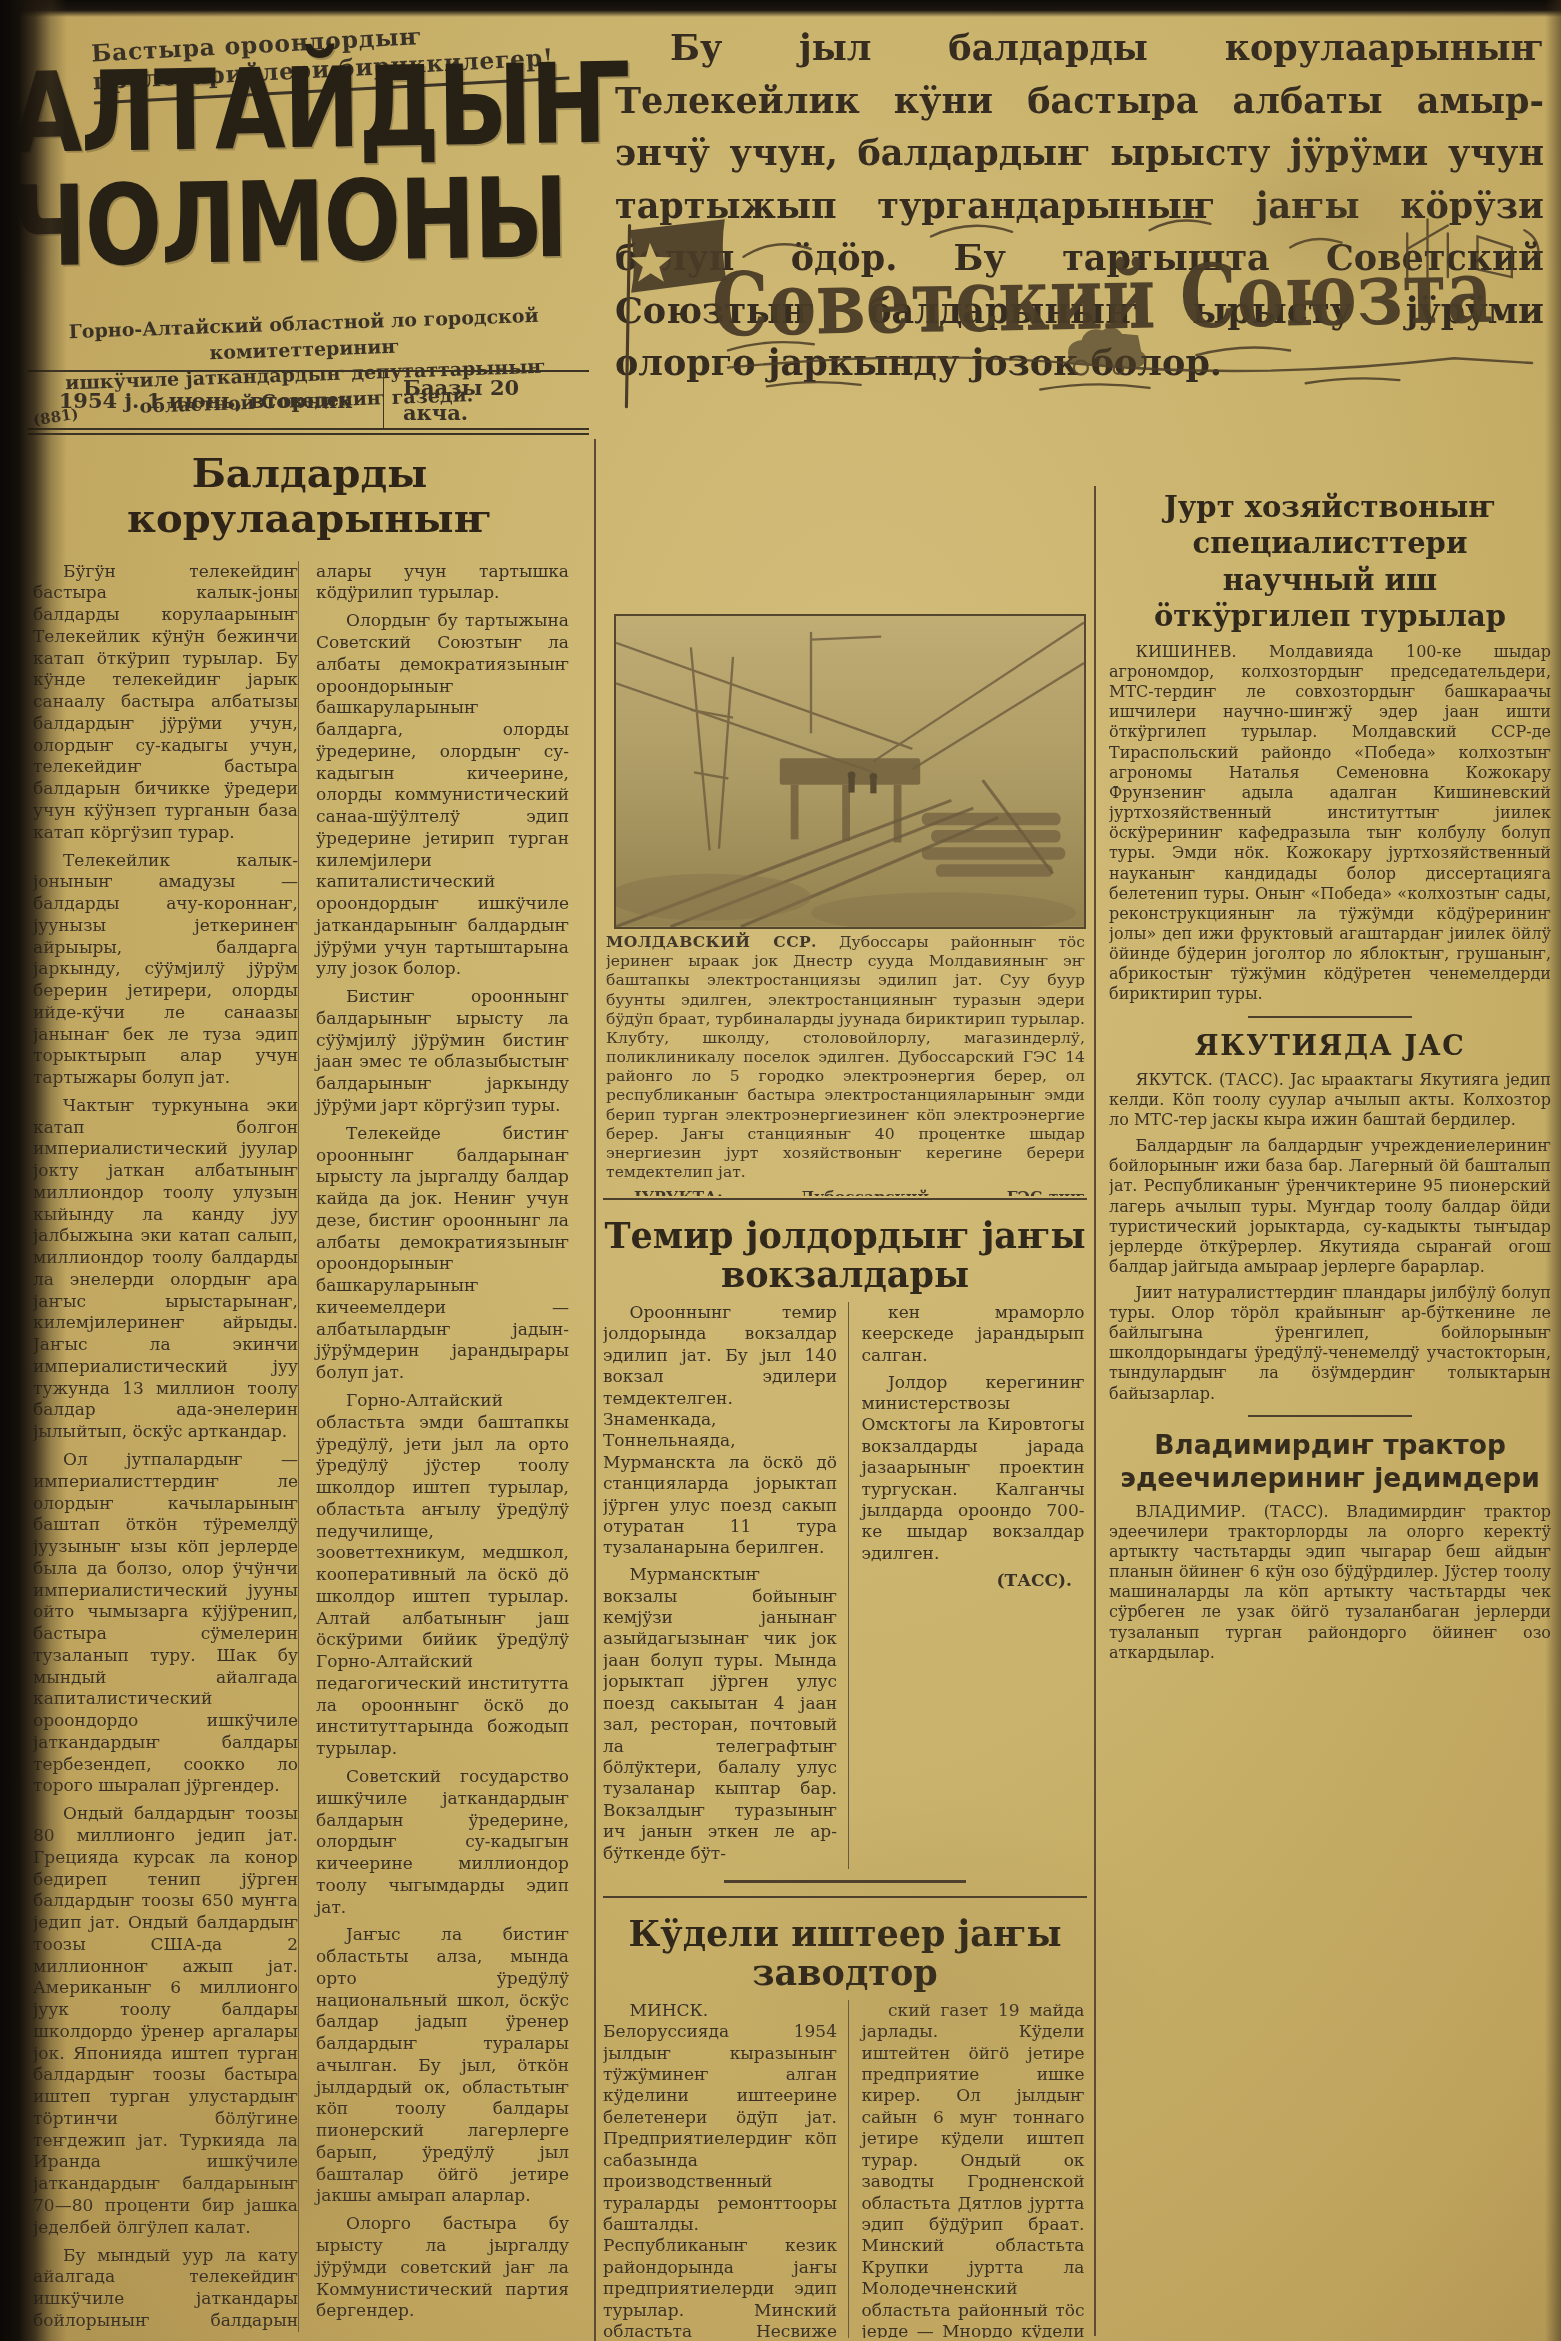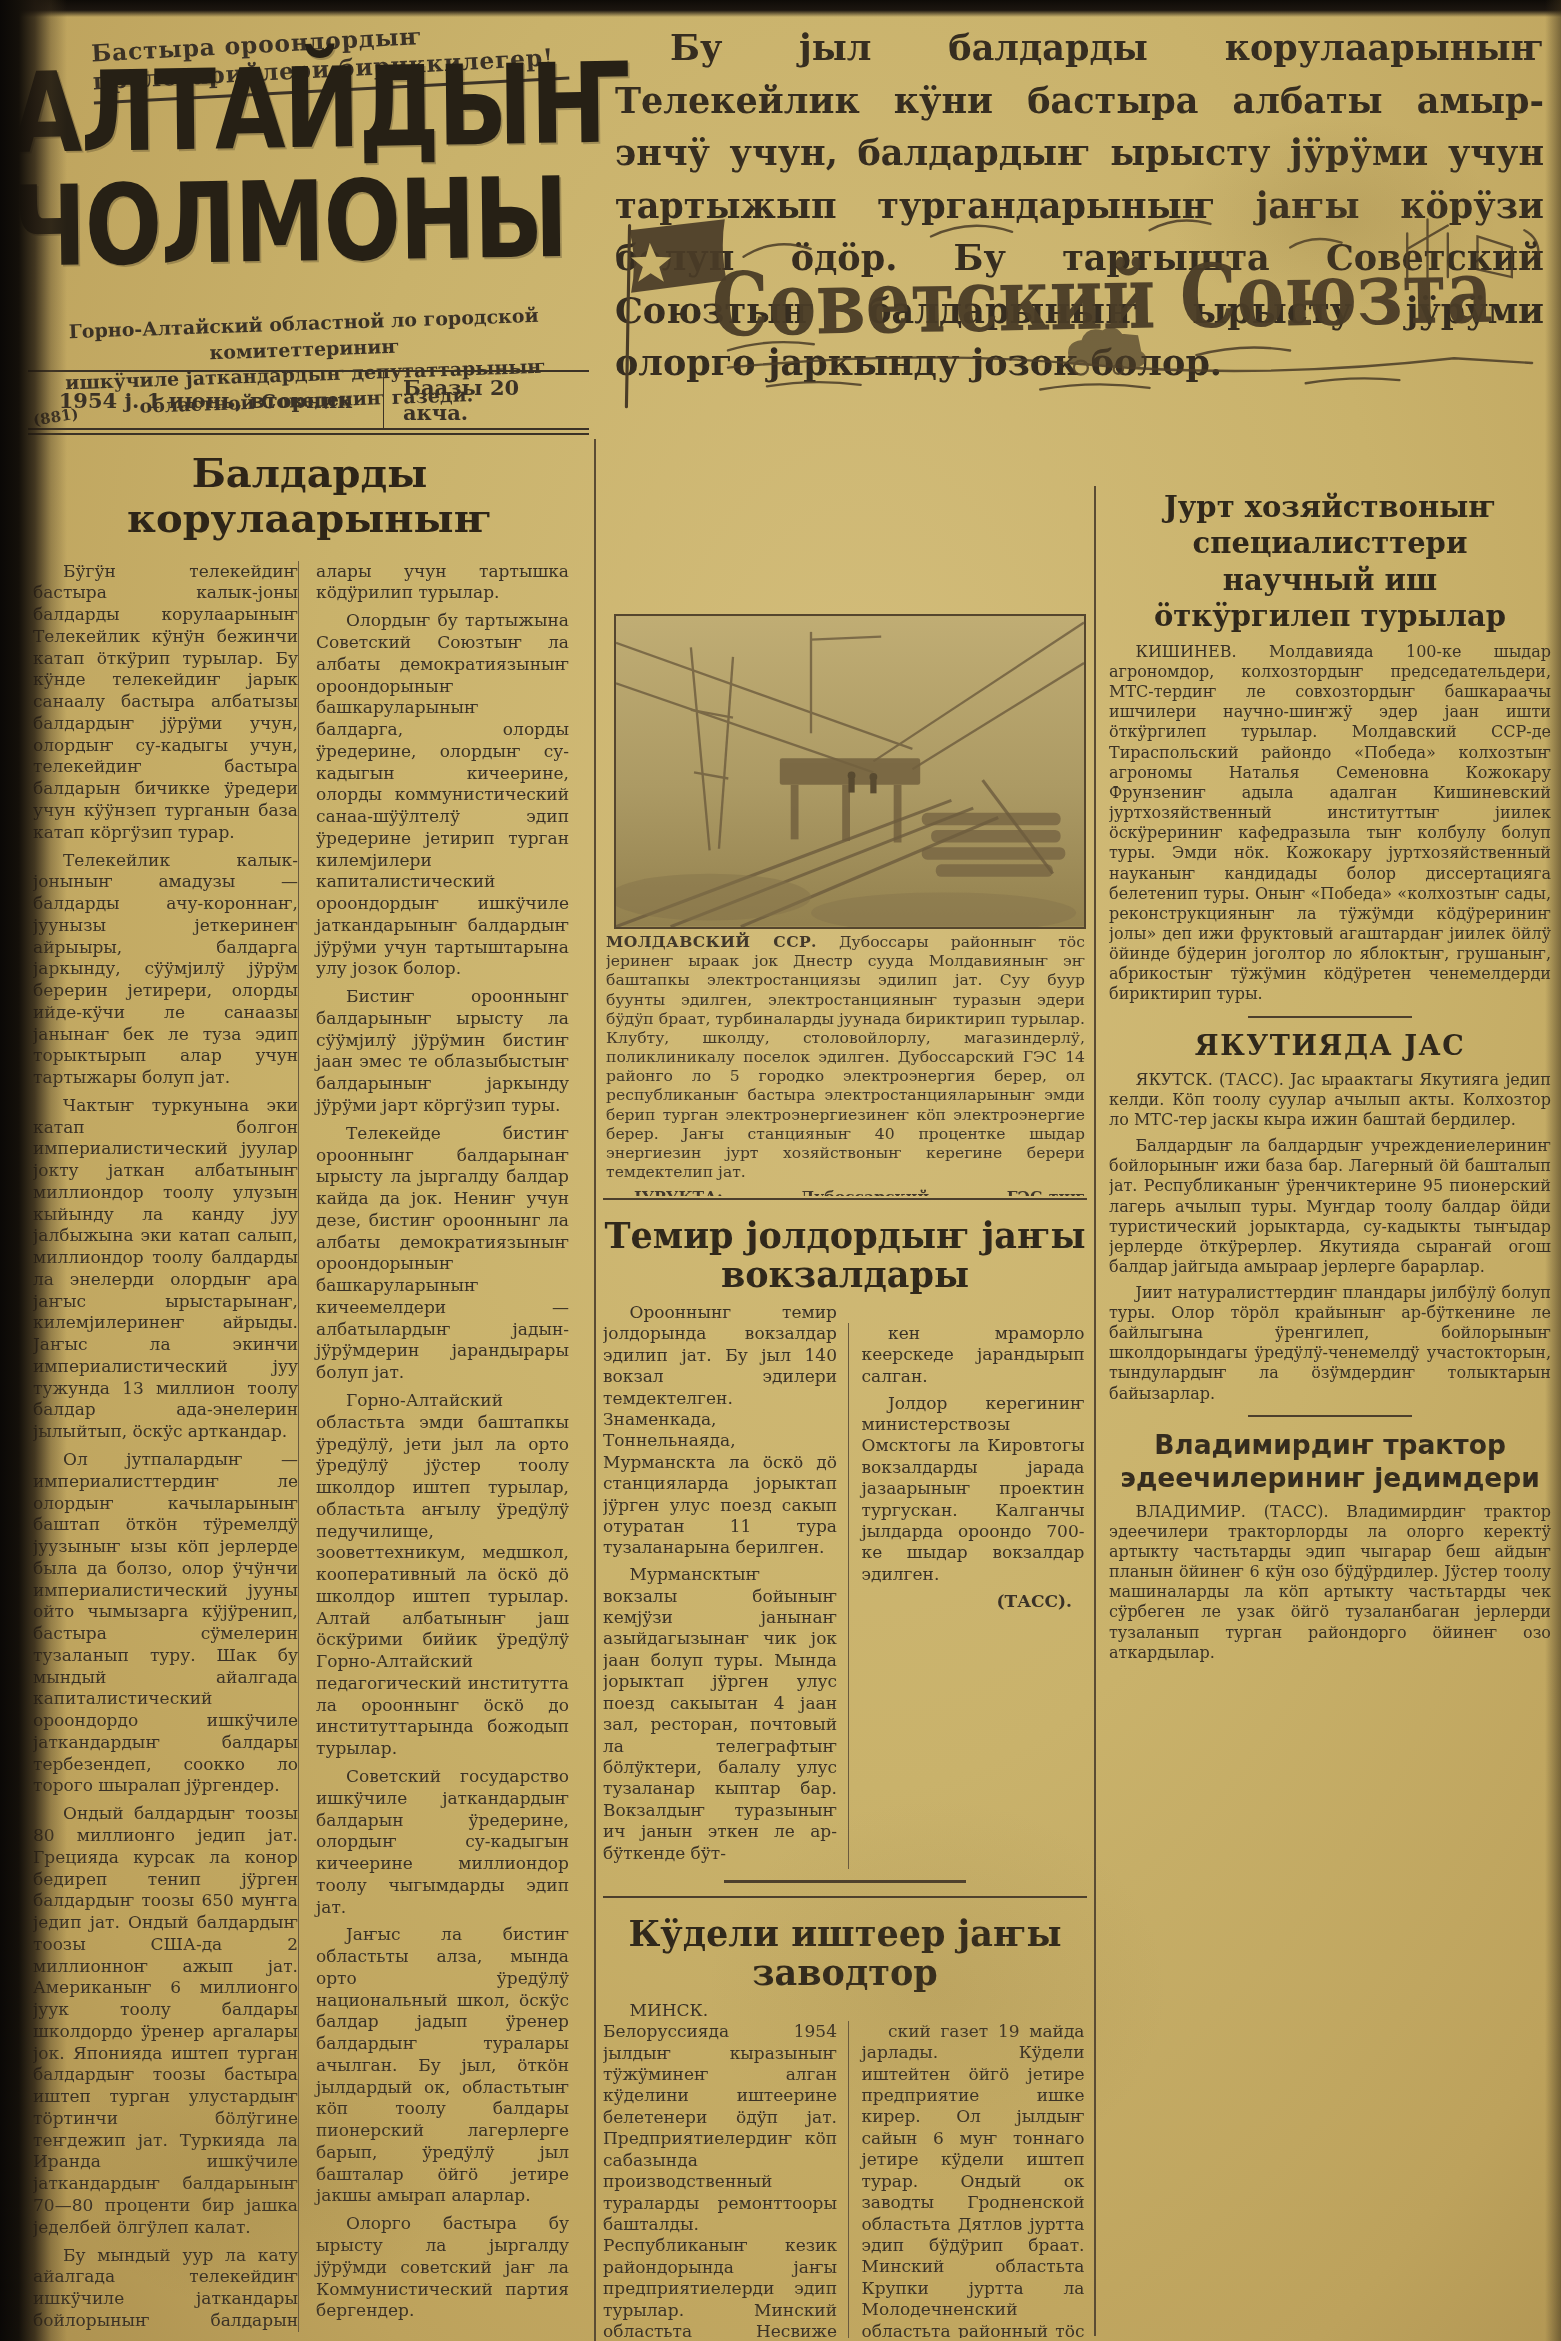--- a/index.html
+++ b/index.html
@@ -49,21 +49,21 @@
   #caption{position:absolute;left:606px;top:932px;width:479px;height:264px;overflow:hidden;
     font-size:15.6px;line-height:1.23;text-align:justify;color:#42382a;}
   #caption .cap-lead{font-weight:bold;letter-spacing:0.4px;}
   #caption .cap-note{margin-top:4.7px;text-indent:28px;font-weight:bold;}
   
   #middle{position:absolute;left:603px;top:1198px;width:484px;height:1140px;overflow:hidden;}
   #middle .art{border-top:2.3px solid #4c3f2c;padding-top:14px;}
   .mid-title{margin:3.1px 0 7.8px;text-align:center;font-size:35px;line-height:1.1;font-weight:bold;color:#30281b;}
   .twocol{display:flex;}
   .twocol .colA{width:234px;padding-right:11px;}
-  .twocol .colB{width:223px;border-left:1.6px solid #6a5a3e;padding-left:12.5px;margin-top:21px;}
+  .twocol .colB{width:223px;border-left:1.6px solid #6a5a3e;padding-left:12.5px;}
   .twocol .colA,.twocol .colB{font-size:17px;line-height:1.26;text-align:justify;}
   .twocol p{margin:0 0 5.5px;text-indent:26.5px;}
   .sig{text-align:right;font-weight:bold;padding-right:12.5px;}
   .divider{width:242px;margin:11px auto 12.5px;border-top:3.1px solid #4c3f2c;}
   
   #rightcol{position:absolute;left:1109px;top:489px;width:442px;height:1849px;overflow:hidden;}
   #rightcol .r-title{margin:0 0 7.8px;text-align:center;font-weight:bold;font-size:29px;line-height:1.25;color:#30281b;}
   #rightcol .r-title.caps{letter-spacing:1.6px;font-size:27px;}
   #rightcol .r-title.sans{font-family:"DejaVu Sans",sans-serif;font-size:26.5px;color:#352c1e;}
   #rightcol .r-body{font-size:16px;line-height:1.26;text-align:justify;}

